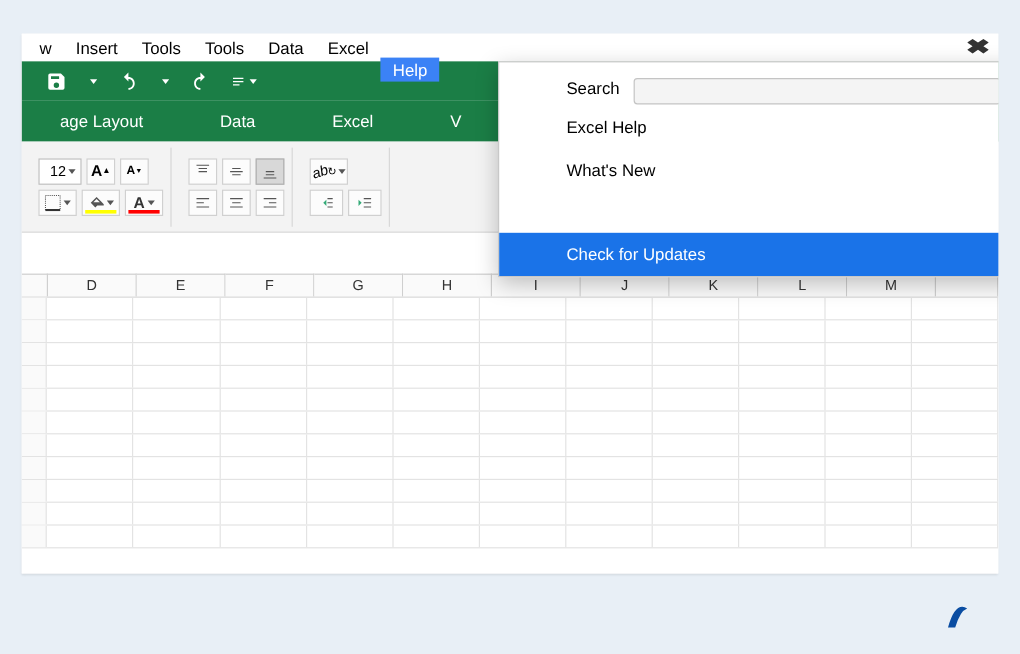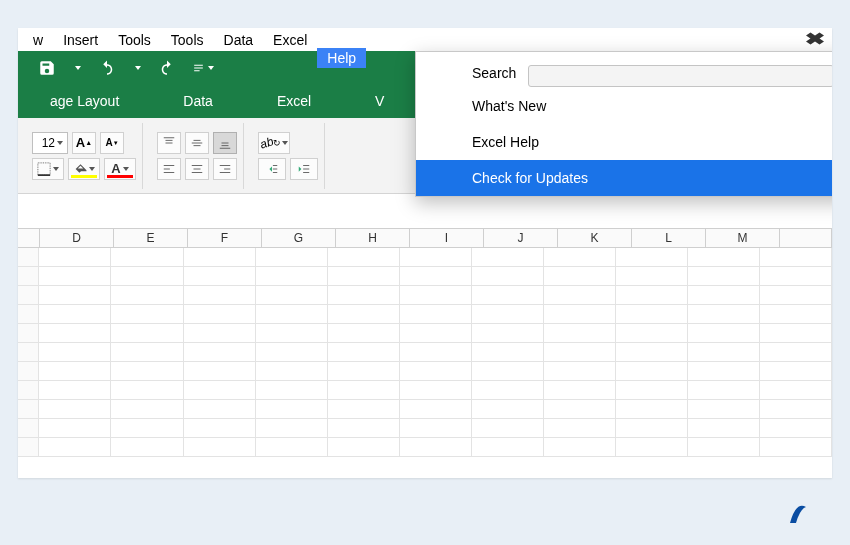--- a/index.html
+++ b/index.html
@@ -27,21 +27,21 @@
   .letterA{font-weight:bold;font-size:13px;}
   .underline-bar{position:absolute;left:2px;right:2px;bottom:1px;height:3px;}
   .sheet-area{height:calc(100% - 23px - 33px - 34px - 76px);overflow:hidden;background:#fff;}
   .colheads{display:flex;height:20px;border-bottom:1px solid #cfcfcf;margin-top:34px;}
   .colheads .ch{width:74px;border-right:1px solid #cfcfcf;font-size:12px;color:#333;display:flex;align-items:center;justify-content:center;background:#fafafa;border-top:1px solid #cfcfcf;}
   .colheads .ch:first-child{border-left:none;}
   .gridrow{display:flex;height:19px;border-bottom:1px solid #e3e3e3;}
   .gridrow .cell{width:74px;border-right:1px solid #e3e3e3;}
   .help-menu{position:absolute;left:397px;top:23px;width:436px;background:#fff;border:1px solid #c8c8c8;box-shadow:0 6px 18px rgba(0,0,0,.25);z-index:50;font-size:14px;}
   .help-menu .hrow{height:36px;display:flex;align-items:center;padding:0 18px 0 56px;}
-  .help-menu .hrow.hl{background:#1a73e8;color:#fff;}
+  .help-menu .hrow.hl{background:#1a73e8;color:#fff;margin-top:34px;}
   .help-menu .searchrow{height:36px;display:flex;align-items:flex-start;padding:13px 16px 0 56px;gap:12px;}
   .help-menu .searchrow input{flex:1;height:22px;border:1px solid #c4c4c4;border-radius:3px;background:#f4f4f4;padding:0 6px;font-size:12px;}
   .watermark{position:absolute;right:40px;bottom:18px;font-size:26px;font-weight:700;font-style:italic;color:#0a4da2;display:flex;align-items:flex-end;gap:2px;}
   svg{display:block;}
 </style>
 </head>
 <body>
 
 <div class="window">
 
@@ -213,22 +213,22 @@
           </div>
       </div>
     </div>
   </div>
 
   <div class="help-menu">
     <div class="searchrow">
       <span>Search</span>
       <input type="text" placeholder="" style="">
     </div>
+    <div class="hrow">Excel Help</div>
     <div class="hrow">What's New</div>
-    <div class="hrow">Excel Help</div>
     <div class="hrow hl">Check for Updates</div>
   </div>
 
   <div class="sheet-area">
     <div class="colheads">
       <div class="ch" style="width:22px;border-top:1px solid #cfcfcf;"></div>
       <div class="ch">D</div>
       <div class="ch">E</div>
       <div class="ch">F</div>
       <div class="ch">G</div>

